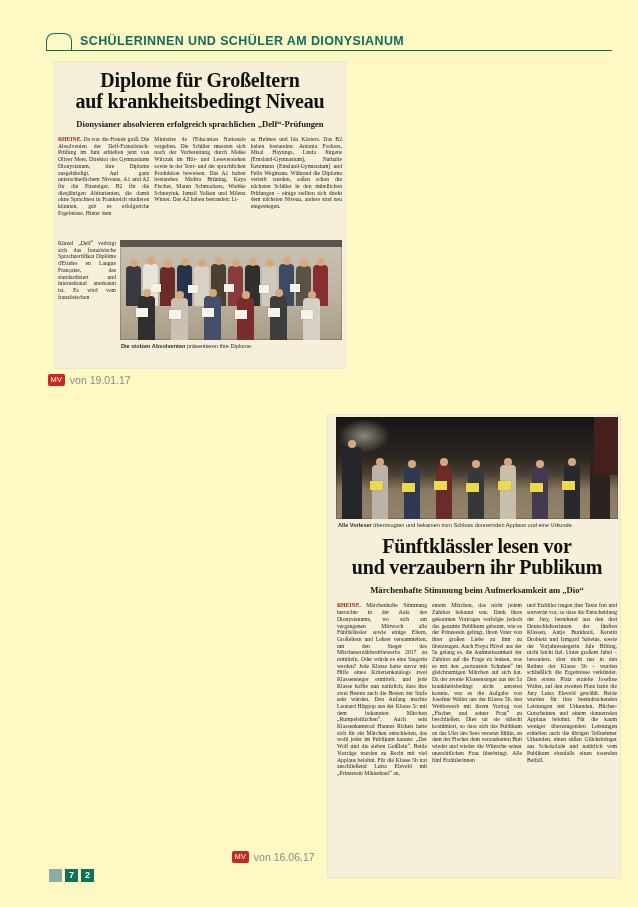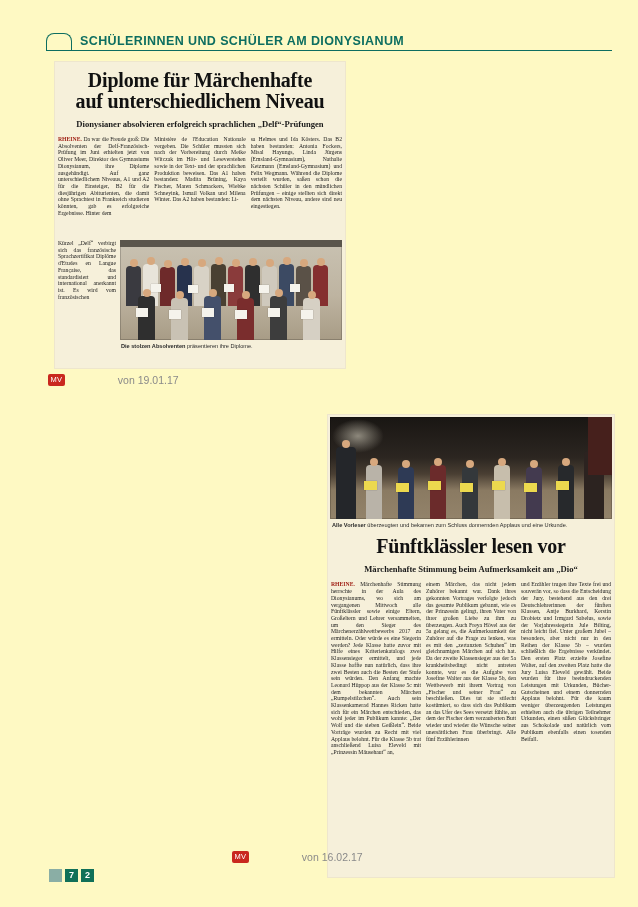--- a/index.html
+++ b/index.html
@@ -9,21 +9,21 @@
   
   .hdr-rule{position:absolute;left:46px;top:50px;width:566px;border-top:1.5px solid #0d6e60;}
   .hdr-tab{position:absolute;left:46px;top:33px;width:24px;height:17px;
            border:1.5px solid #0d6e60;border-bottom:none;border-radius:8px 8px 0 0;}
   .hdr-title{position:absolute;left:80px;top:34px;color:#0d6e60;
              font-weight:700;font-size:12.5px;letter-spacing:.4px;}
 
   
   .clip{position:absolute;background:#f6f0da;box-shadow:0 0 0 1px #eee6cd;}
   .clip1{left:55px;top:62px;width:290px;height:306px;}
-  .clip2{left:328px;top:415px;width:286px;height:462px;}
+  .clip2{left:328px;top:415px;width:286px;height:462px;padding-left:6px;}
 
   .ttl{margin:0;padding-top:8px;text-align:center;
        font-family:"Liberation Serif",serif;font-weight:700;
        font-size:20px;line-height:21px;color:#111;letter-spacing:-.2px;}
   .ttl span{display:block;}
   .sub{margin:7px 4px 0;text-align:center;font-family:"Liberation Serif",serif;
        font-weight:700;font-size:8.6px;color:#1a1a1a;}
 
   .cols{display:flex;gap:5px;margin:7px 3px 0;overflow:hidden;}
   .clip1 .cols{height:102px;}
@@ -55,41 +55,41 @@
        font-family:"Liberation Sans",sans-serif;}
   .cap b{font-weight:700;}
   .clip2 .cap{padding:1px 4px 0;}
 
   
   .source{position:absolute;display:flex;align-items:center;gap:5px;}
   .s1{left:48px;top:374px;}
   .s2{left:232px;top:851px;}
   .mv{display:inline-block;background:#c9281e;color:#fff;font-weight:400;font-size:7.5px;
       line-height:1;padding:2px 2.5px;border-radius:2px;letter-spacing:.3px;}
-  .sdate{color:#8a8a8a;font-size:10.5px;margin-left:48px;}
+  .sdate{color:#8a8a8a;font-size:10.5px;}
 
   
   .pagenum{position:absolute;left:49px;top:869px;display:flex;gap:3px;}
   .pgbox{width:13px;height:13px;background:#107058;color:#fff;font-weight:700;font-size:9px;
          line-height:13px;text-align:center;}
   .pgbox.blank{background:#8aaea5;}
 </style>
 </head>
 <body>
 
 <div class="page">
 
   <div class="hdr-tab"></div>
   <div class="hdr-rule"></div>
   <div class="hdr-title">SCHÜLERINNEN UND SCHÜLER AM DIONYSIANUM</div>
 
   <article class="clip clip1">
     <h1 class="ttl">
-      <span>Diplome für Märchenhafte</span>
-      <span>auf unterschiedlichem Niveau</span>
+      <span>Diplome für Großeltern</span>
+      <span>auf krankheitsbedingt Niveau</span>
     </h1>
     <h2 class="sub">Dionysianer absolvieren erfolgreich sprachlichen „Delf“-Prüfungen</h2>
     <div class="cols">
       <div class="col"><span class="dl">RHEINE.</span> <span>Da war die Freude groß: Die Absolventen der Delf-Französisch-Prüfung im Juni erhielten jetzt von Oliver Meer, Direktor des Gymnasiums Dionysianum, ihre Diplome ausgehändigt. Auf ganz unterschiedlichem Niveaus, A1 und A2 für die Einsteiger, B2 für die diesjährigen Abiturienten, die damit ohne Sprachtest in Frankreich studieren könnten, gab es erfolgreiche Ergebnisse. Hinter dem</span></div>
       <div class="col">Ministère de l'Education Nationale vergeben. Die Schüler mussten sich nach der Vorbereitung durch Meike Witczak im Hör- und Leseverstehen sowie in der Text- und der sprachlichen Produktion beweisen. Das A1 haben bestanden: Madita Brüning, Kaya Fischer, Maren Schmackers, Wiebke Schneyink, Ismail Volkan und Milena Winter. Das A2 haben bestanden: Li-</div>
       <div class="col">sa Helmes und Ida Kösters. Das B2 haben bestanden: Antonia Fockers, Misal Hayungs, Linda Jürgens (Emsland-Gymnasium), Nathalie Ketzmann (Emsland-Gymnasium) und Felix Wegmann. Während die Diplome verteilt wurden, saßen schon die nächsten Schüler in den mündlichen Prüfungen – einige stellten sich direkt dem nächsten Niveau, andere sind neu eingestiegen.</div>
     </div>
     <div class="bottomrow">
       <div class="col sidecol">Kürzel „Delf“ verbirgt sich das französische Sprachzertifikat Diplôme d'Etudes en Langue Française, das standardisiert und international anerkannt ist. Es wird vom französischen</div>
       <figure class="photowrap">
@@ -151,32 +151,33 @@
           <div class="pp" style="left: 98px; top: 64px; width: 13px; height: 9px; background: rgb(236, 217, 78);"></div>
           <div class="pp" style="left: 130px; top: 66px; width: 13px; height: 9px; background: rgb(236, 217, 78);"></div>
           <div class="pp" style="left: 162px; top: 64px; width: 13px; height: 9px; background: rgb(236, 217, 78);"></div>
           <div class="pp" style="left: 194px; top: 66px; width: 13px; height: 9px; background: rgb(236, 217, 78);"></div>
           <div class="pp" style="left: 226px; top: 64px; width: 13px; height: 9px; background: rgb(236, 217, 78);"></div>
         </div>
       <figcaption class="cap"><b>Alle Vorleser</b><span> überzeugten und bekamen zum Schluss donnernden Applaus und eine Urkunde.</span></figcaption>
     </figure>
     <h1 class="ttl">
       <span>Fünftklässler lesen vor</span>
+      <span>und verzaubern ihr Publikum</span>
     </h1>
     <h2 class="sub">Märchenhafte Stimmung beim Aufmerksamkeit am „Dio“</h2>
     <div class="cols">
       <div class="col"><span class="dl">RHEINE.</span> <span>Märchenhafte Stimmung herrschte in der Aula des Dionysianums, wo sich am vergangenen Mittwoch alle Fünftklässler sowie einige Eltern, Großeltern und Lehrer versammelten, um den Sieger des Märchenerzählwettbewerbs 2017 zu ermitteln. Oder würde es eine Siegerin werden? Jede Klasse hatte zuvor mit Hilfe eines Kriterienkatalogs zwei Klassensieger ermittelt, und jede Klasse hoffte nun natürlich, dass ihre zwei Besten auch die Besten der Stufe sein würden. Den Anfang machte Leonard Hüppop aus der Klasse 5c mit dem bekannten Märchen „Rumpelstilzchen“. Auch sein Klassenkamerad Hannes Ricken hatte sich für ein Märchen entschieden, das wohl jeder im Publikum kannte: „Der Wolf und die sieben Geißlein“. Beide Vorträge wurden zu Recht mit viel Applaus belohnt. Für die Klasse 5b trat anschließend Luisa Eleveld mit „Prinzessin Mäusehaut“ an,</span></div>
       <div class="col">einem Märchen, das nicht jedem Zuhörer bekannt war. Dank ihres gekonnten Vortrages verfolgte jedoch das gesamte Publikum gebannt, wie es der Prinzessin gelingt, ihren Vater von ihrer großen Liebe zu ihm zu überzeugen. Auch Freya Hövel aus der 5a gelang es, die Aufmerksamkeit der Zuhörer auf die Frage zu lenken, was es mit den „zertanzten Schuhen“ im gleichnamigen Märchen auf sich hat. Da der zweite Klassensieger aus der 5a krankheitsbedingt nicht antreten konnte, war es die Aufgabe von Josefine Walter aus der Klasse 5b, den Wettbewerb mit ihrem Vortrag von „Fischer und seiner Frau“ zu beschließen. Dies tat sie stilecht kostümiert, so dass sich das Publikum an das Ufer des Sees versetzt fühlte, an dem der Fischer dem verzauberten Butt wieder und wieder die Wünsche seiner unersättlichen Frau überbringt. Alle fünf Erzählerinnen</div>
       <div class="col">und Erzähler trugen ihre Texte frei und souverän vor, so dass die Entscheidung der Jury, bestehend aus den drei Deutschlehrerinnen der fünften Klassen, Antje Burkhard, Kerstin Drobietz und Irmgard Sabelus, sowie der Vorjahressiegerin Jule Bilting, nicht leicht fiel. Unter großem Jubel – besonders, aber nicht nur in den Reihen der Klasse 5b – wurden schließlich die Ergebnisse verkündet. Den ersten Platz erzielte Josefine Walter, auf den zweiten Platz hatte die Jury Luisa Eleveld gewählt. Beide wurden für ihre beeindruckenden Leistungen mit Urkunden, Bücher-Gutscheinen und einem donnernden Applaus belohnt. Für die kaum weniger überzeugenden Leistungen erhielten auch die übrigen Teilnehmer Urkunden, einen süßen Glücksbringer aus Schokolade und natürlich vom Publikum ebenfalls einen tosenden Beifall.</div>
     </div>
   </article>
 
   <div class="source s2">
     <span class="mv">MV</span>
-    <span class="sdate">von 16.02.17</span>
+    <span class="sdate">von 16.06.17</span>
   </div>
 
   <div class="pagenum">
     <span class="pgbox blank"></span>
     <span class="pgbox">7</span>
     <span class="pgbox">2</span>
   </div>
 
 </div>
 

